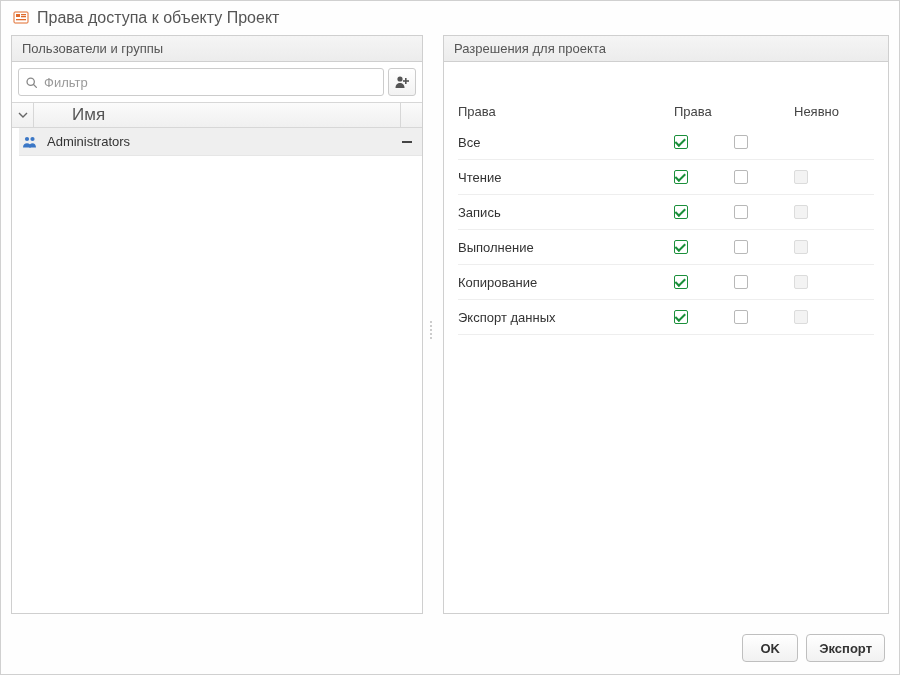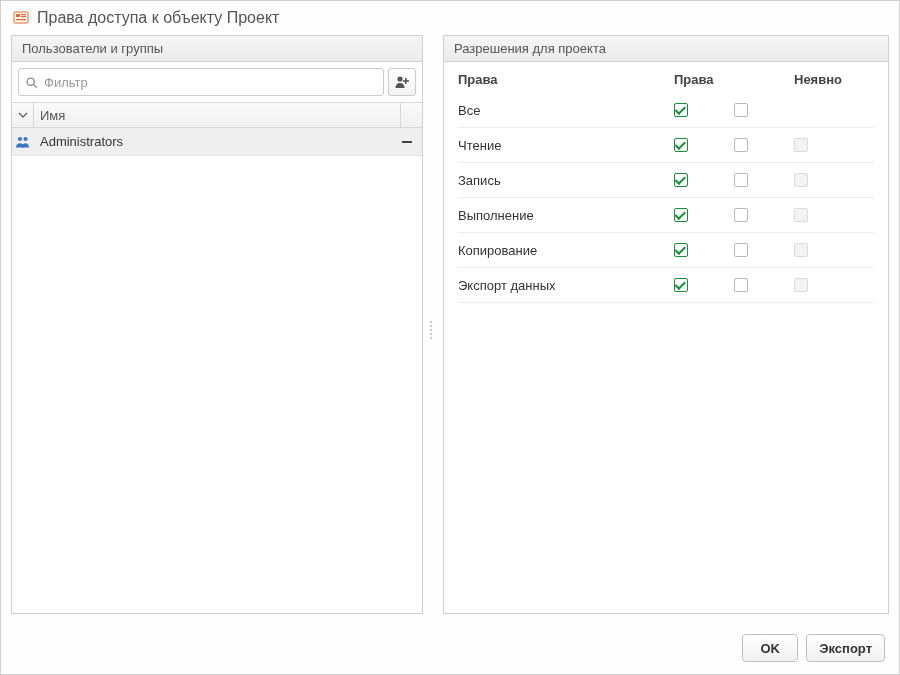--- a/index.html
+++ b/index.html
@@ -35,21 +35,21 @@
     min-height: 0;
   }
   .panel {
     border: 1px solid #cfcfcf;
     background: #fff;
     display: flex;
     flex-direction: column;
     min-height: 0;
   }
   .panel-left { width: 412px; }
-  .panel-right { flex: 1; }
+  .panel-right { flex: 1; gap: 32px; }
   .panel-header {
     background: linear-gradient(#f5f5f5, #ececec);
     border-bottom: 1px solid #cfcfcf;
     padding: 5px 10px;
     font-size: 13px;
     color: #555;
   }
   .panel-body { flex: 1; display: flex; flex-direction: column; min-height: 0; }
 
   .filter-row {
@@ -98,57 +98,58 @@
   .list-header .expander-col {
     width: 22px;
     display: flex; align-items: center; justify-content: center;
     border-right: 1px solid #d7d7d7;
     color: #666;
   }
   .list-header .name-col {
     flex: 1;
     display: flex; align-items: center;
     padding-left: 6px;
-    font-size: 13px;
+    font-size: 17px;
     color: #555;
+    margin-left: 32px;
   }
   .list-header .action-col {
     width: 22px;
     border-left: 1px solid #d7d7d7;
   }
 
   .list-body { flex: 1; overflow: auto; }
   .list-row {
     display: flex; align-items: center;
     height: 28px;
     border-bottom: 1px solid #e6e6e6;
     padding: 0 4px 0 0;
   }
-  .list-row.selected { background: #efefef; }
+  .list-row.selected { background: #efefef; margin-left: 7px; }
   .list-row .row-icon {
     width: 22px;
     display: flex; align-items: center; justify-content: center;
   }
   .list-row .row-icon svg { display:block; }
   .list-row .row-label { flex: 1; padding-left: 6px; font-size: 13px; color: #333; }
   .list-row .row-action {
     width: 22px; display: flex; align-items: center; justify-content: center;
     color: #555;
     cursor: pointer;
     font-weight: bold;
     font-size: 16px;
     line-height: 1;
   }
 
   .perm-toolbar {
     display: flex;
     align-items: center;
     padding: 10px 14px 6px 14px;
     color: #444;
-    font-weight: bold;
+    font-weight: normal;
     font-size: 13px;
   }
   .perm-toolbar .col-name { flex: 1; }
   .perm-toolbar .col-exp { width: 120px; text-align: left; }
   .perm-toolbar .col-imp { width: 80px; text-align: left; }
 
   .perm-table { flex:1; overflow:auto; padding: 0 14px; }
   .perm-row {
     display: flex; align-items: center;
     height: 35px;

